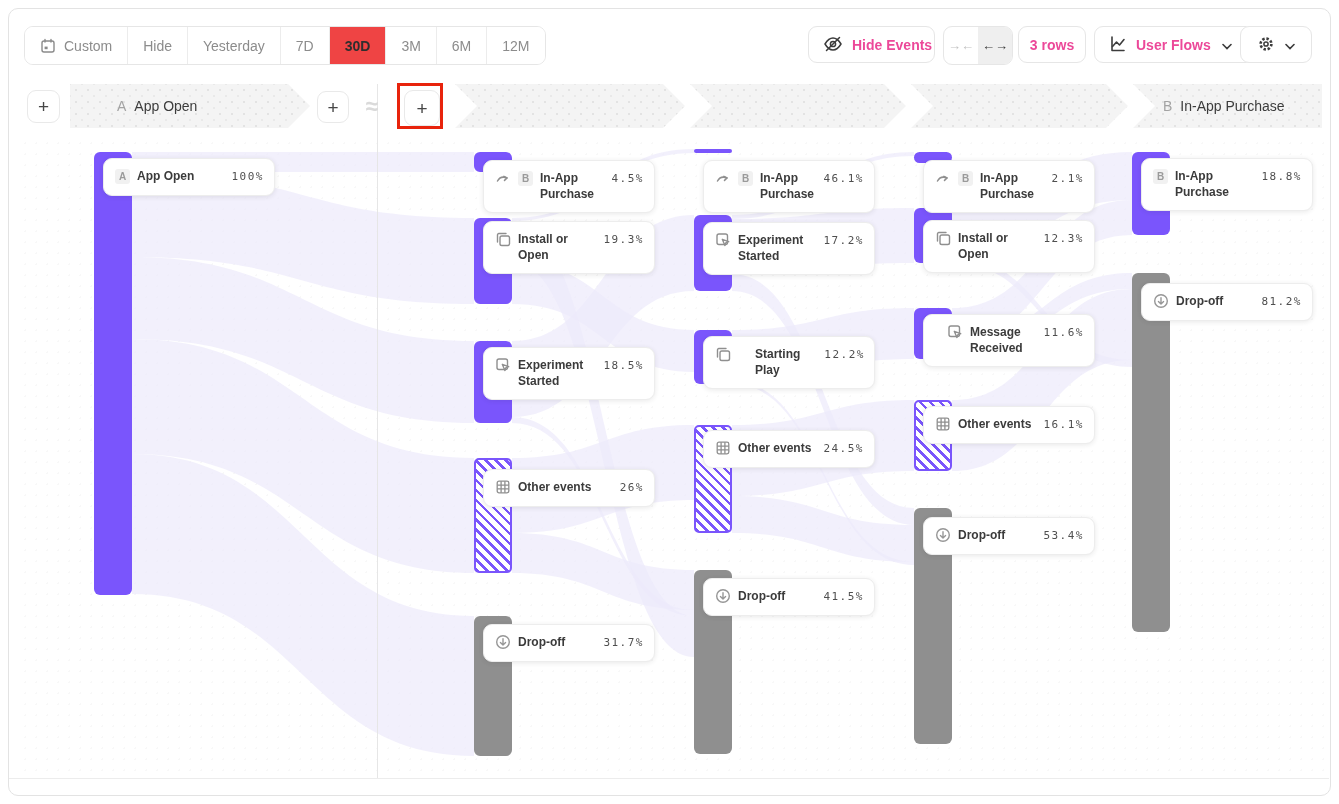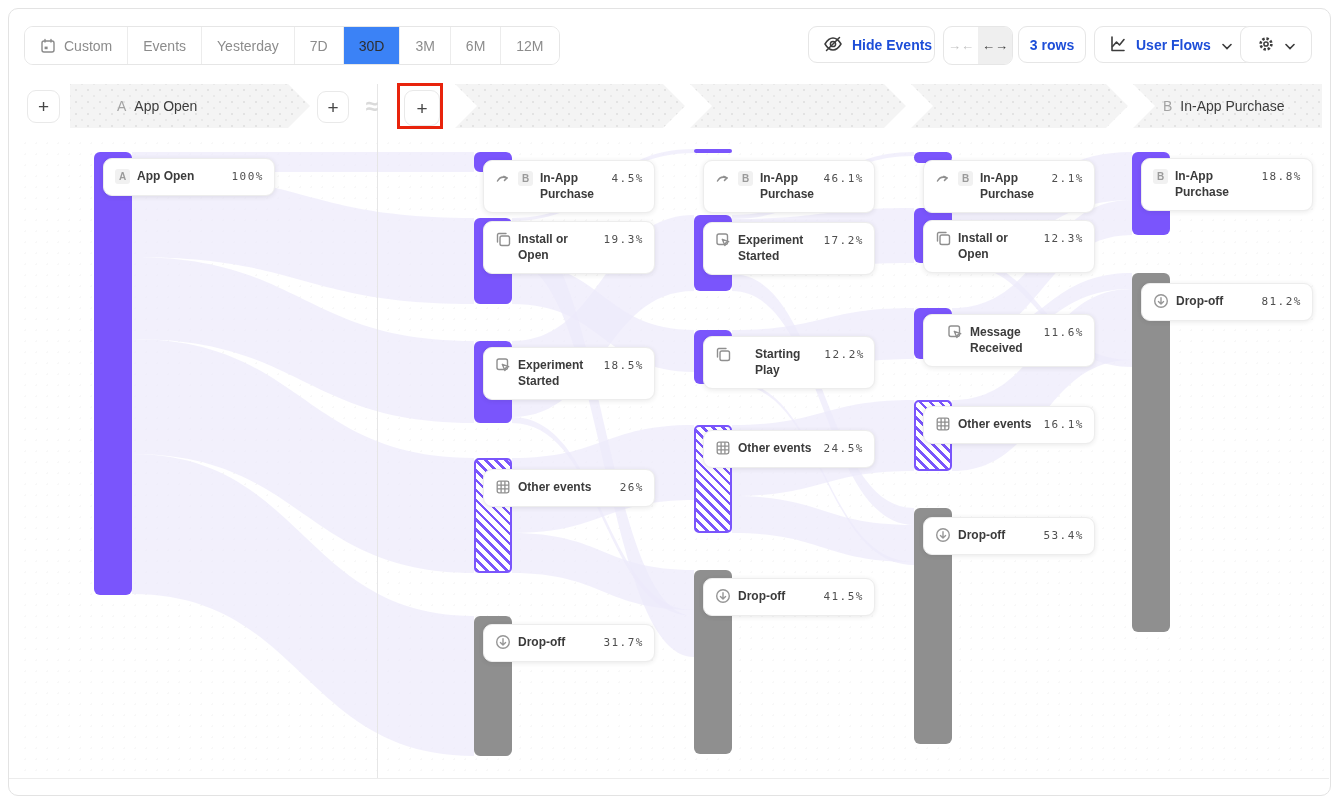--- a/index.html
+++ b/index.html
@@ -6,24 +6,24 @@
   .page{position:relative;width:1339px;height:804px;background:#fff;overflow:hidden;
         font-family:"Liberation Sans",sans-serif;-webkit-font-smoothing:antialiased;}
   .frame{position:absolute;left:8px;top:8px;width:1321px;height:786px;border:1px solid #e3e3e3;border-radius:10px;background:#fff;}
 
   
   .dr-group{position:absolute;left:24px;top:26px;height:37px;display:flex;align-items:stretch;
             border:1px solid #e6e6e6;border-radius:9px;overflow:hidden;background:#fff;z-index:6;}
   .dr-btn{display:flex;align-items:center;gap:8px;padding:0 15px;font-size:14px;color:#8c8c8c;
           border-right:1px solid #ececec;cursor:pointer;white-space:nowrap;background:#fff;}
   .dr-btn:last-child{border-right:none;}
-  .dr-btn.sel{background:#3b82f6;color:#2e2e2e;font-weight:400;}
+  .dr-btn.sel{background:#ef4444;color:#2e2e2e;font-weight:700;}
   .tb-btn{position:absolute;top:26px;height:37px;display:flex;align-items:center;gap:9px;
           border:1px solid #e6e6e6;border-radius:9px;background:#fff;padding:0 14px;
-          font-size:14px;font-weight:600;color:#1d4ed8;box-sizing:border-box;cursor:pointer;z-index:6;white-space:nowrap;}
+          font-size:14px;font-weight:600;color:#ec4899;box-sizing:border-box;cursor:pointer;z-index:6;white-space:nowrap;}
   .seg{position:absolute;top:26px;height:37px;display:flex;border:1px solid #e6e6e6;border-radius:9px;
        overflow:hidden;background:#fff;z-index:6;}
   .seg-cell{width:34px;display:flex;align-items:center;justify-content:center;font-size:13px;color:#c2c2c2;cursor:pointer;}
   .seg-cell.sel{background:#efefef;color:#3a3a3a;}
 
   
   .add-btn{position:absolute;display:flex;align-items:center;justify-content:center;
            border:1px solid #e9e9e9;border-radius:9px;background:#fff;color:#474747;
            font-size:19px;line-height:1;cursor:pointer;z-index:7;}
   .banner{position:absolute;top:84px;height:44px;background:#f4f4f4;display:flex;align-items:center;
@@ -72,21 +72,21 @@
         <span style="width: 16px; height: 16px; display: flex;">
           <svg width="16" height="16" viewBox="0 0 16 16" fill="none" stroke="#8a8a8a" stroke-width="1.4" stroke-linecap="round">
             <rect x="2" y="3" width="12" height="11" rx="2"></rect>
             <path d="M5 1.5V4M11 1.5V4"></path>
             <rect x="4.6" y="8.6" width="3" height="2.6" fill="#8a8a8a" stroke="none"></rect>
           </svg>
         </span>
         <span>Custom</span>
       </div>
       <div class="dr-btn">
-        <span>Events</span>
+        <span>Hide</span>
       </div>
       <div class="dr-btn">
         <span>Yesterday</span>
       </div>
       <div class="dr-btn">
         <span>7D</span>
       </div>
       <div class="dr-btn sel">
         <span>30D</span>
       </div>

